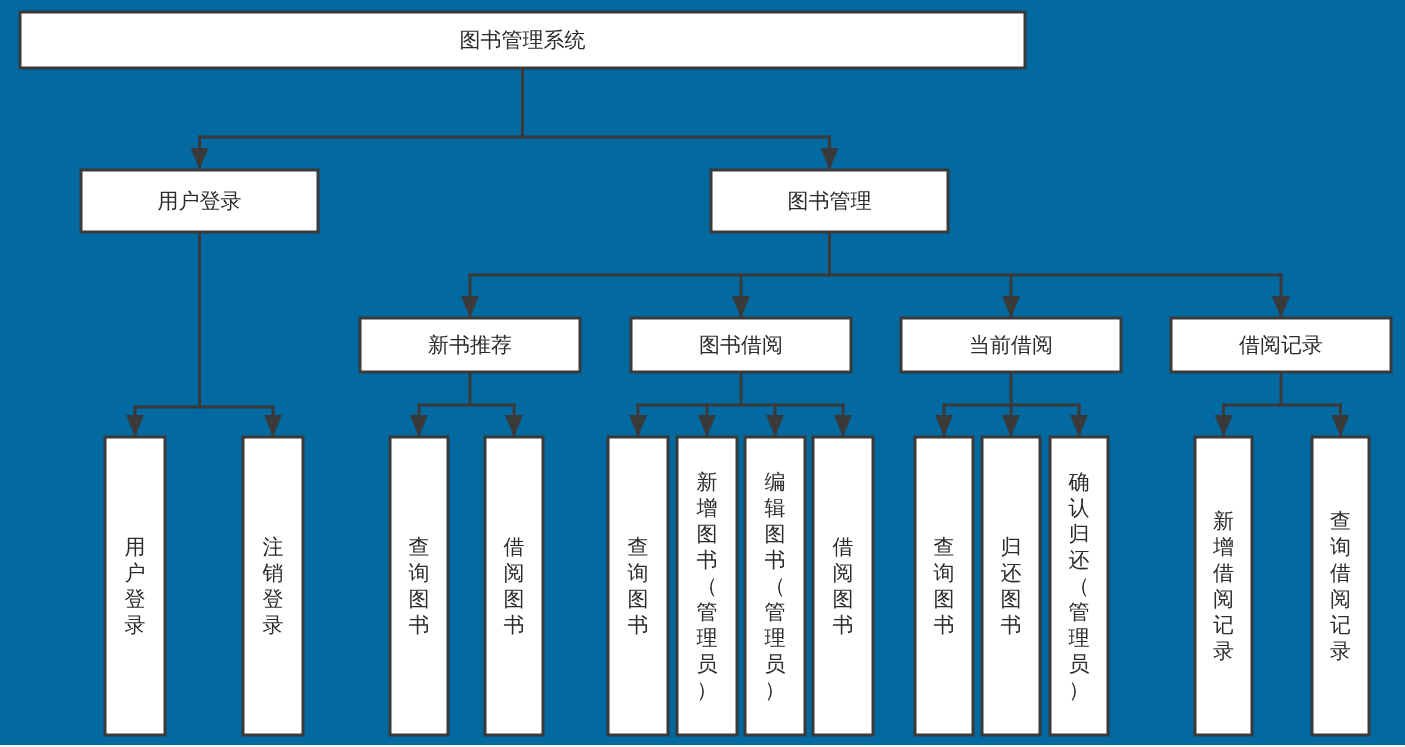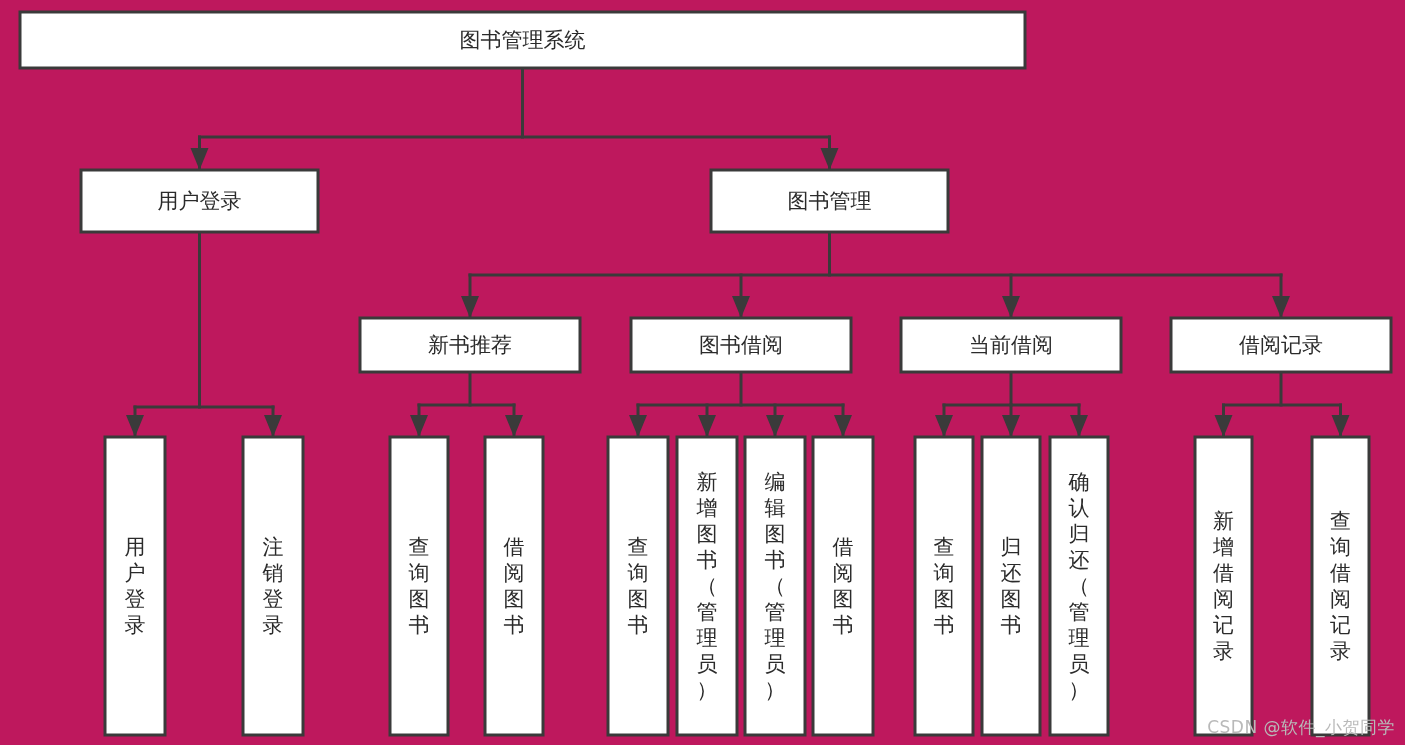--- a/index.html
+++ b/index.html
@@ -10,21 +10,21 @@
   body {
     width: 1405px;
     height: 747px;
     overflow: hidden;
     font-family: "DejaVu Sans", "Liberation Sans", sans-serif;
   }
   #diagram-root {
     position: relative;
     width: 1405px;
     height: 745px;
-    background: #be185d;
+    background: #0369a1;
   }
   svg.flow {
     position: absolute;
     left: 0;
     top: 0;
     width: 1405px;
     height: 747px;
   }
   .node-rect {
     fill: #ffffff;
@@ -202,15 +202,14 @@
           <rect x="1195" y="437" width="57" height="298" class="node-rect"></rect>
           <text x="1223.5" y="528.28" class="node-label-vertical"><tspan x="1223.5" dy="0">新</tspan><tspan x="1223.5" dy="26">增</tspan><tspan x="1223.5" dy="26">借</tspan><tspan x="1223.5" dy="26">阅</tspan><tspan x="1223.5" dy="26">记</tspan><tspan x="1223.5" dy="26">录</tspan></text>
         </g>
         <g>
           <rect x="1312" y="437" width="57" height="298" class="node-rect"></rect>
           <text x="1340.5" y="528.28" class="node-label-vertical"><tspan x="1340.5" dy="0">查</tspan><tspan x="1340.5" dy="26">询</tspan><tspan x="1340.5" dy="26">借</tspan><tspan x="1340.5" dy="26">阅</tspan><tspan x="1340.5" dy="26">记</tspan><tspan x="1340.5" dy="26">录</tspan></text>
         </g>
       </g>
   </svg>
 
-  <div class="watermark">CSDN @软件_小贺同学</div>
 
 </div>
 
 </body></html>

